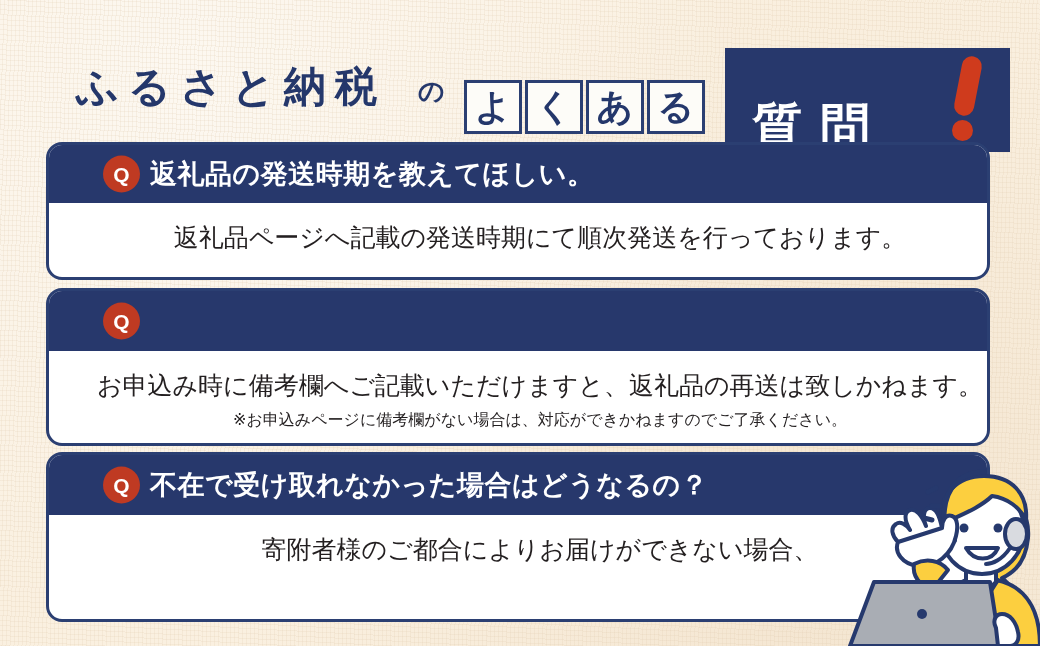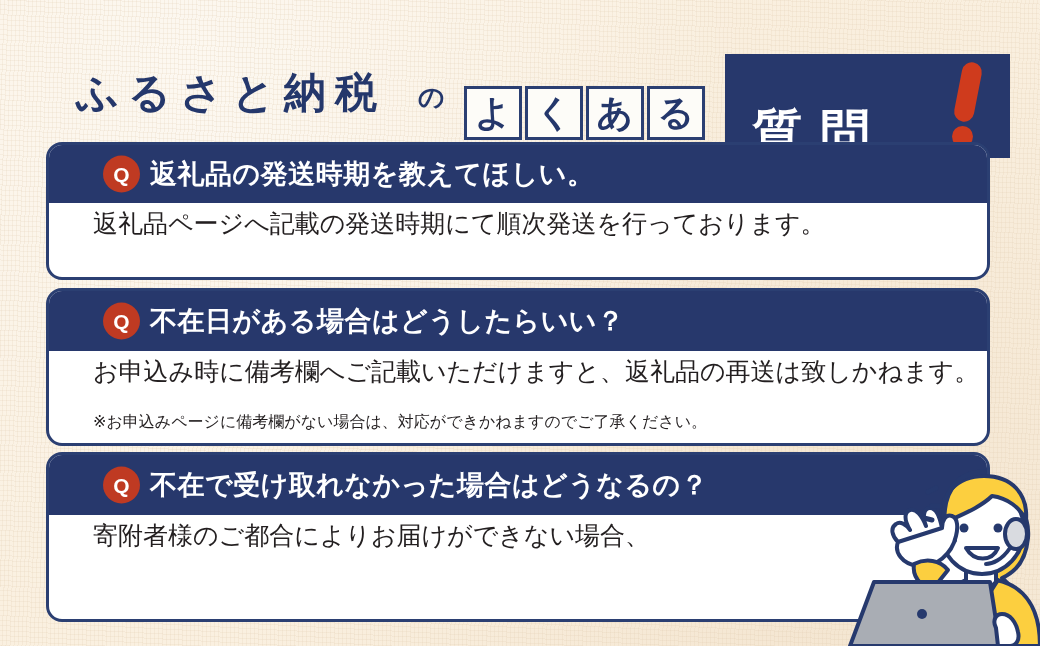--- a/index.html
+++ b/index.html
@@ -23,21 +23,21 @@
       repeating-linear-gradient(3deg, rgba(219,197,168,0.18) 0px, rgba(219,197,168,0.18) 1px, rgba(255,255,255,0) 1px, rgba(255,255,255,0) 5px),
       radial-gradient(circle at 18% 12%, rgba(255,255,255,0.55) 0%, rgba(255,255,255,0) 55%),
       radial-gradient(circle at 82% 88%, rgba(236,216,189,0.45) 0%, rgba(255,255,255,0) 60%);
     overflow: hidden;
   }
 
   
   #headline {
     position: absolute;
     left: 0;
-    top: 26px;
+    top: 20px;
     width: 1040px;
     height: 105px;
     text-align: right;
   }
 
   #headline-main {
     position: absolute;
     left: 76px;
     top: 46px;
     font-size: 42px;
@@ -177,34 +177,35 @@
     margin-left: 47px;
     font-size: 27px;
     font-weight: 700;
     color: #ffffff;
     line-height: 1;
     letter-spacing: 0.5px;
     white-space: nowrap;
   }
 
   .a-body {
-    padding: 3px 0 0 44px;
+    padding: 17px 0 0 44px;
+    text-align: center;
   }
   .a-line {
     font-size: 25px;
     color: #231f20;
     line-height: 1.42;
     white-space: nowrap;
     letter-spacing: 0px;
   }
   .a-note {
     font-size: 16px;
     color: #231f20;
     line-height: 1.5;
-    margin-top: 20px;
+    margin-top: 4px;
     white-space: nowrap;
   }
 
   
   #operator {
     position: absolute;
     left: 840px;
     top: 432px;
     width: 200px;
     height: 214px;
@@ -242,21 +243,20 @@
       <div class="q-text">返礼品の発送時期を教えてほしい。</div>
     </div>
     <div class="a-body">
       <div class="a-line">返礼品ページへ記載の発送時期にて順次発送を行っております。</div>
     </div>
   </div>
 
   <div class="faq-card" id="card-1">
     <div class="q-head">
       <div class="q-badge">Q</div>
-      <div class="q-text">不在日がある場合はどうしたらいい？</div>
     </div>
     <div class="a-body">
       <div class="a-line">お申込み時に備考欄へご記載いただけますと、返礼品の再送は致しかねます。</div>
       <div class="a-note">※お申込みページに備考欄がない場合は、対応ができかねますのでご了承ください。</div>
     </div>
   </div>
 
   <div class="faq-card" id="card-2">
     <div class="q-head">
       <div class="q-badge">Q</div>

